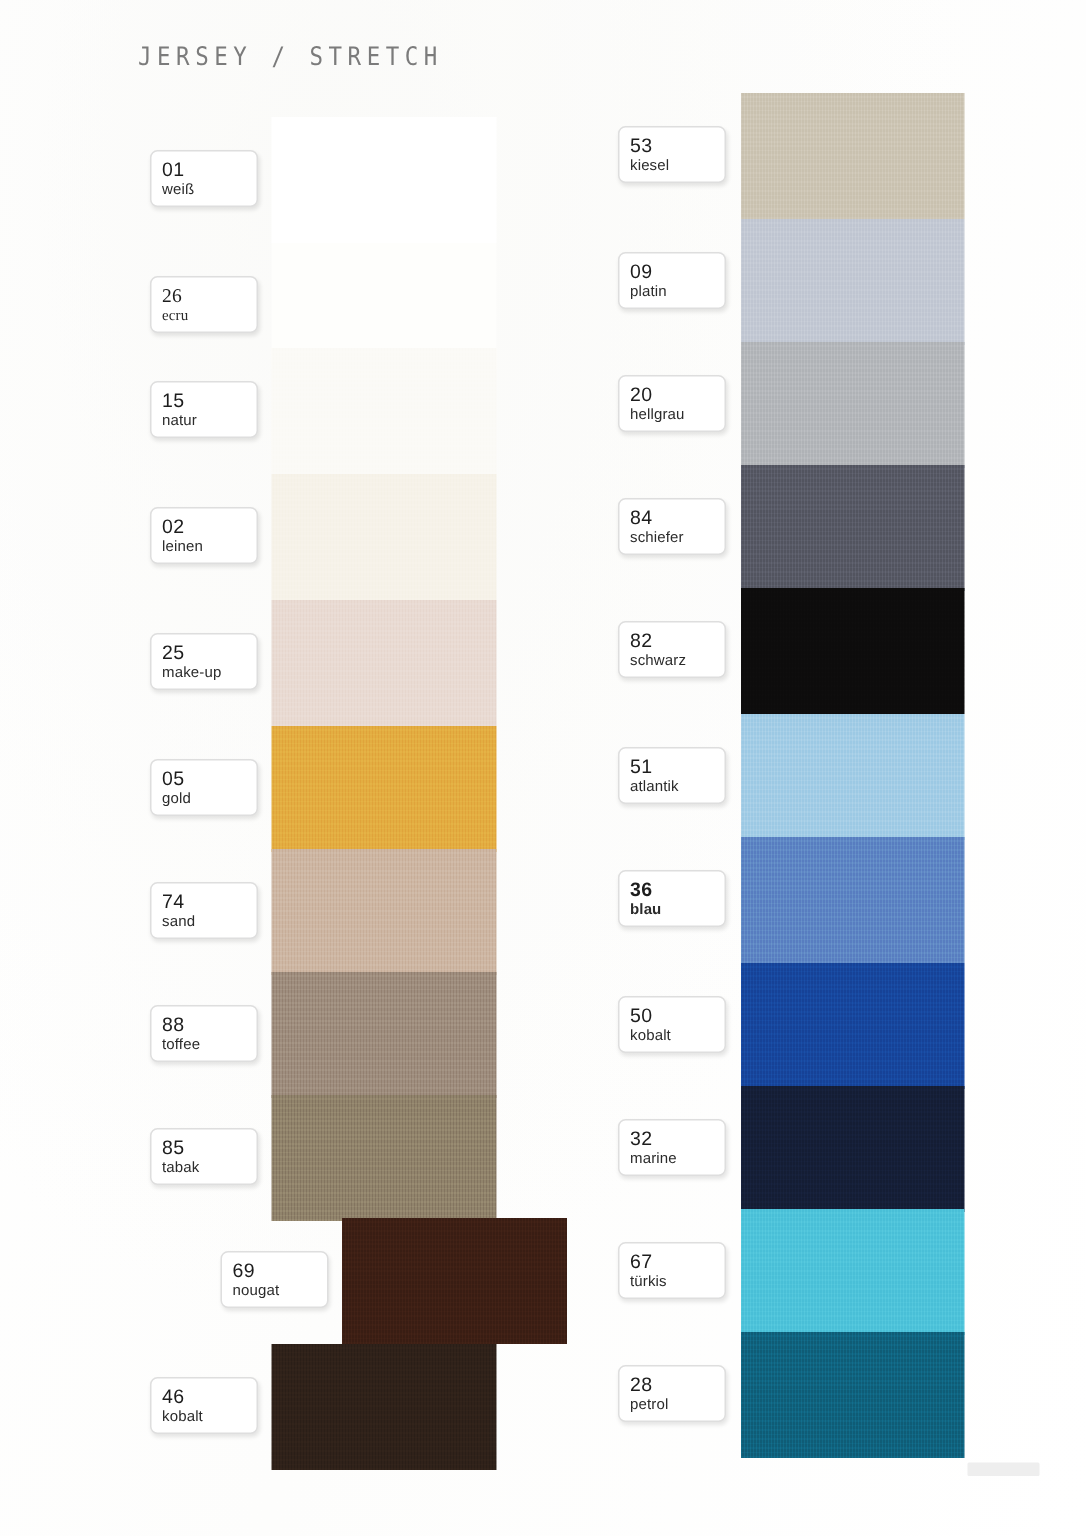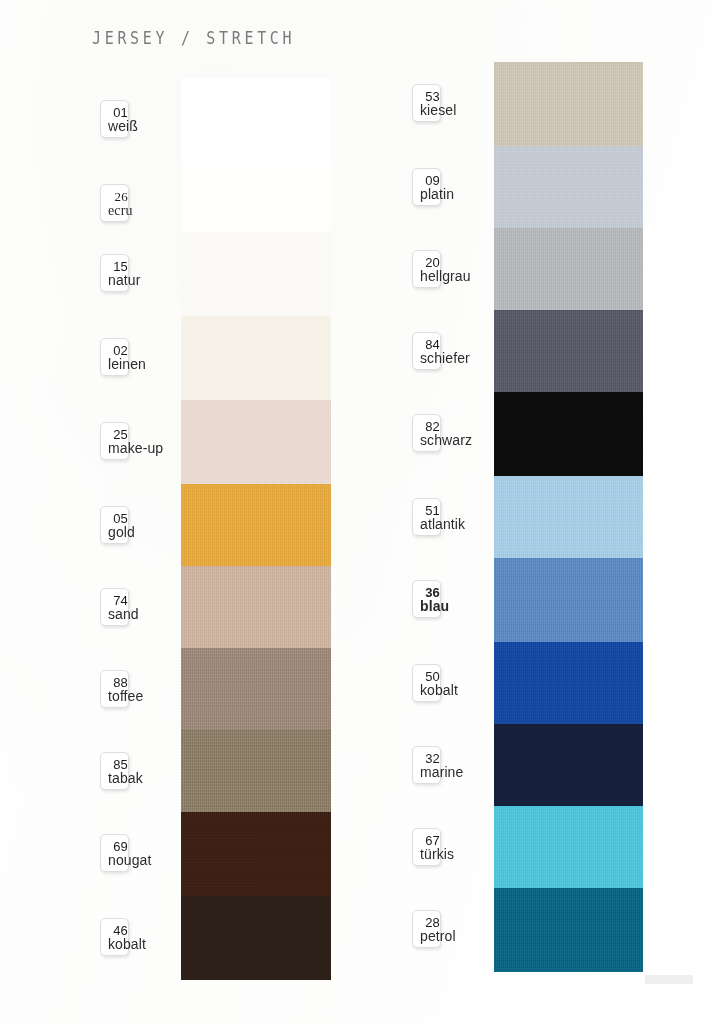--- a/index.html
+++ b/index.html
@@ -83,42 +83,41 @@
         rgba(255,255,255,0.05) 1px,
         rgba(0,0,0,0.03) 1px,
         rgba(0,0,0,0.03) 3px);
     mix-blend-mode: overlay;
     opacity: 0.85;
   }
 
   .label-card {
     position: absolute;
     top: 22px;
-    width: 29px;
+    width: 72px;
     height: 38px;
     background: #ffffff;
     border: 1px solid #dedede;
     border-radius: 5px;
     box-shadow: 1px 2px 3px rgba(0,0,0,0.10);
     box-sizing: border-box;
     padding: 4px 0 0 7px;
     overflow: visible;
-    text-align: right;
   }
   .column.left  .label-card { left: 100px; }
   .column.right .label-card { left: 50px; }
 
   .label-code {
     font-size: 13px;
     color: #1d1d1d;
     line-height: 15px;
     letter-spacing: 0.2px;
   }
   .label-name {
-    font-size: 14px;
+    font-size: 10px;
     color: #2b2b2b;
     line-height: 13px;
     letter-spacing: 0.1px;
     white-space: nowrap;
   }
 
   .corner-mark {
     position: absolute;
     left: 645px;
     top: 975px;
@@ -207,21 +206,21 @@
         </div>
         <div class="row" style="top: 730px;">
           <div class="swatch" style="background: rgb(139, 125, 102);">
             <div class="swatch-tex"></div>
           </div>
           <div class="label-card">
             <div class="label-code">85</div>
             <div class="label-name">tabak</div>
           </div>
         </div>
-        <div class="row" style="top: 812px;">
+        <div class="row" style="top: 812px; margin-left: 47px;">
           <div class="swatch" style="background: rgb(61, 31, 20);">
             <div class="swatch-tex"></div>
           </div>
           <div class="label-card">
             <div class="label-code">69</div>
             <div class="label-name">nougat</div>
           </div>
         </div>
         <div class="row" style="top: 896px;">
           <div class="swatch" style="background: rgb(45, 32, 24);">

